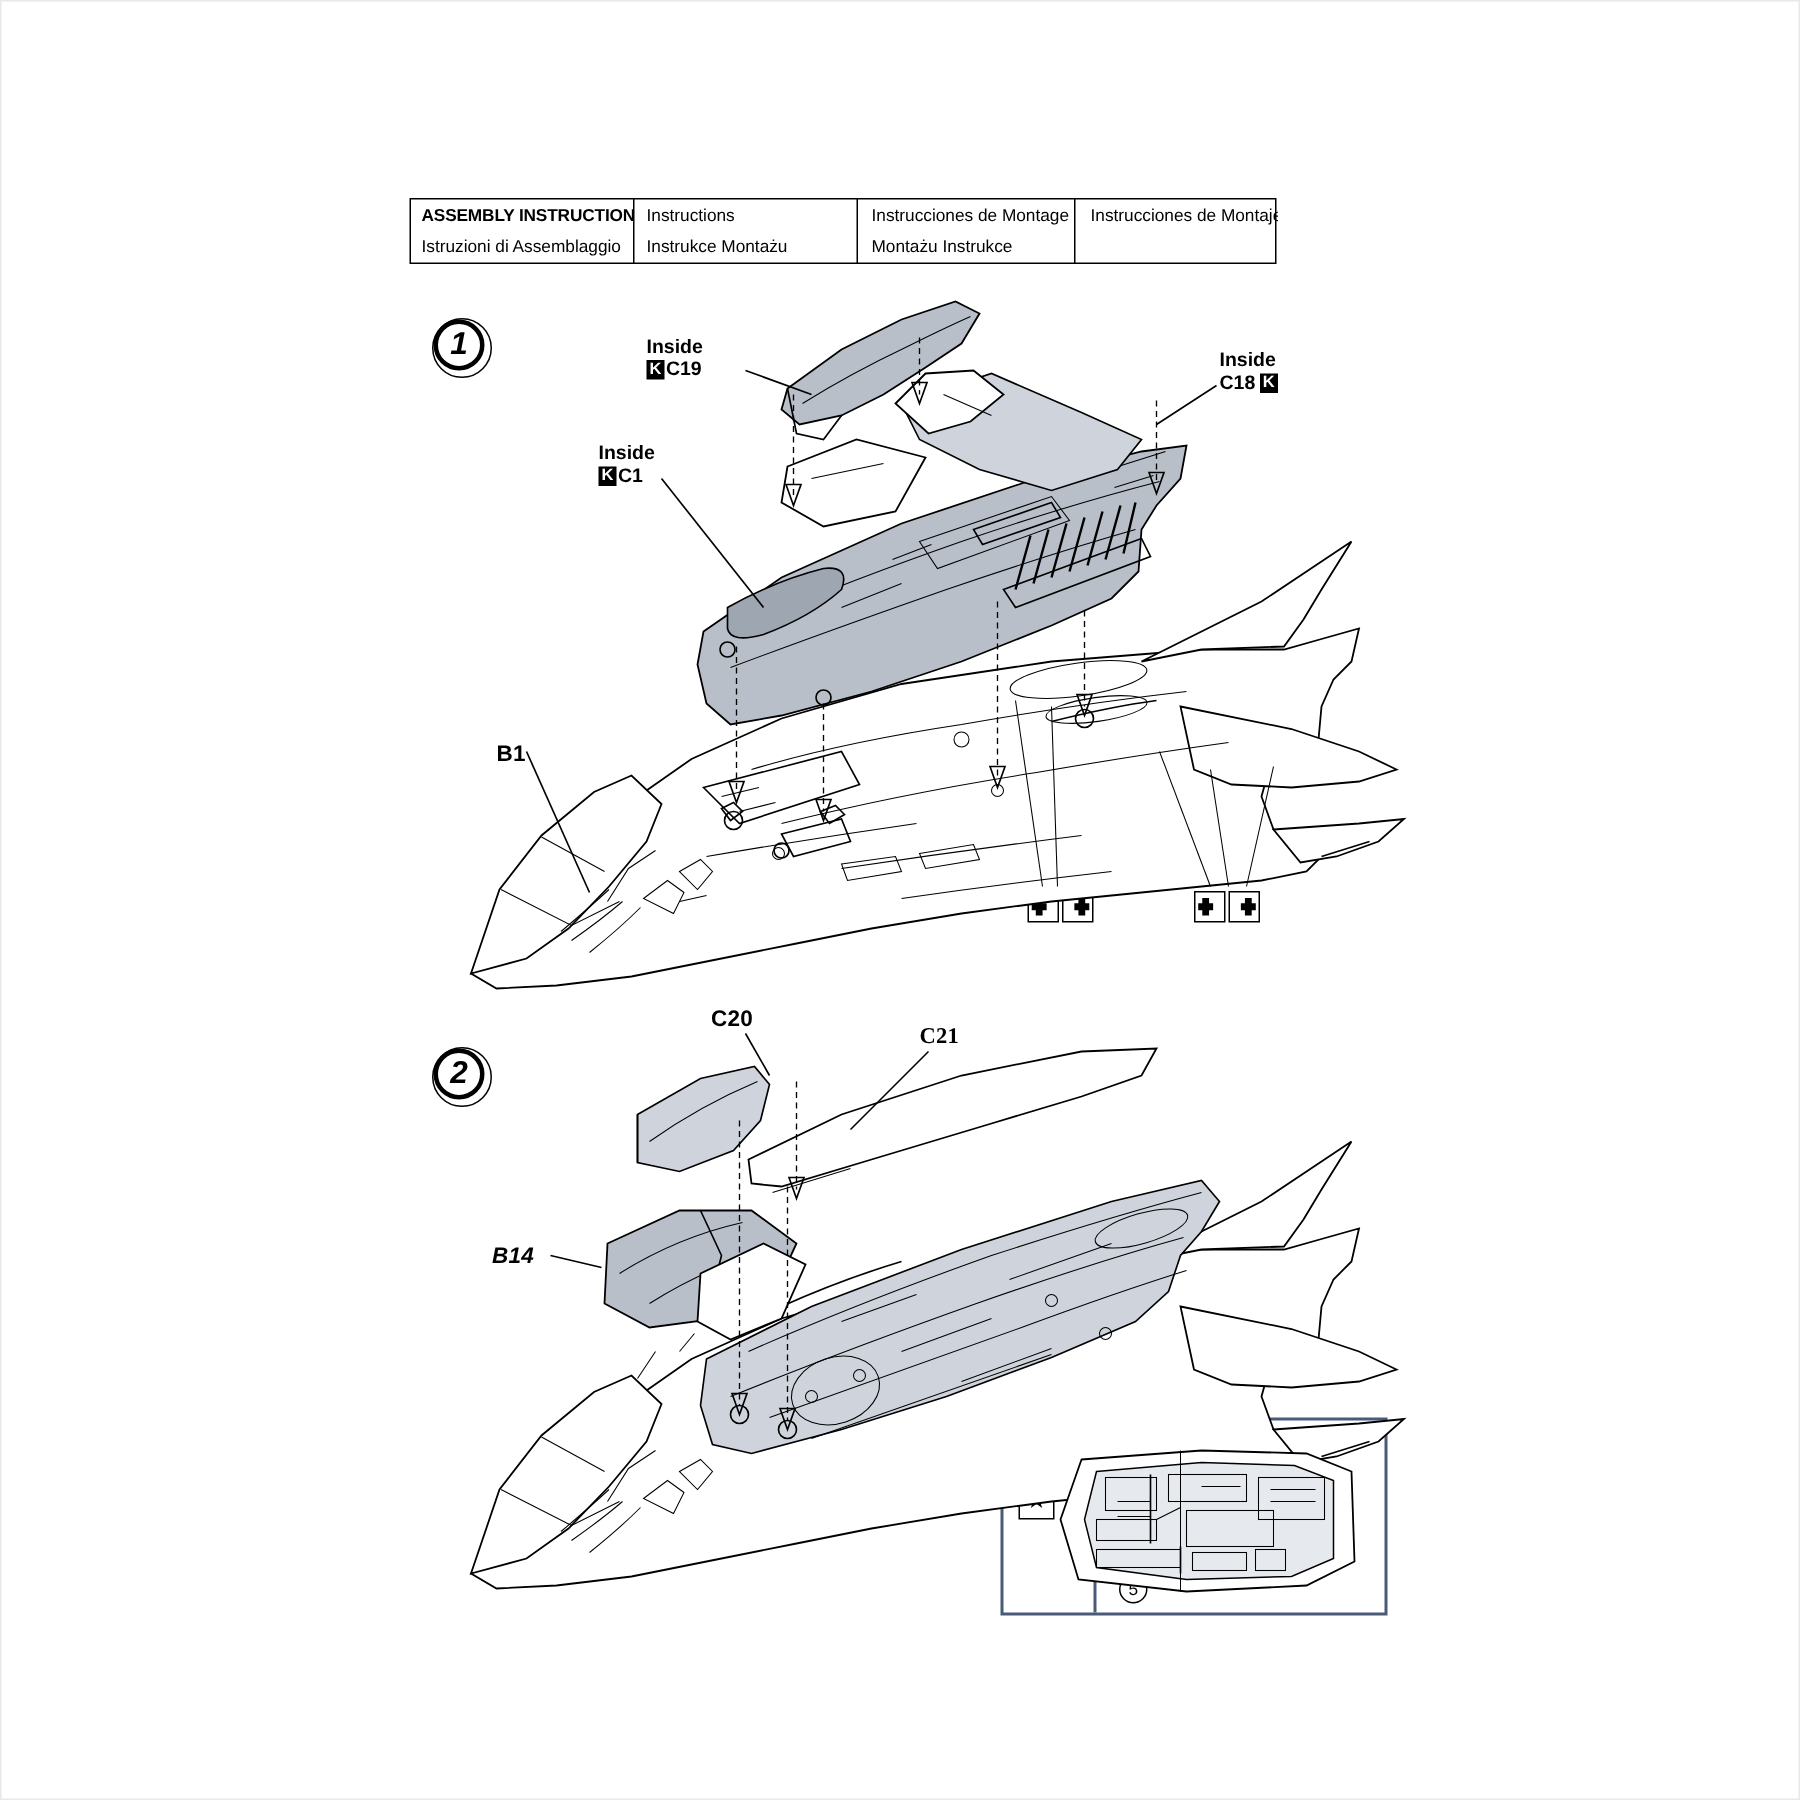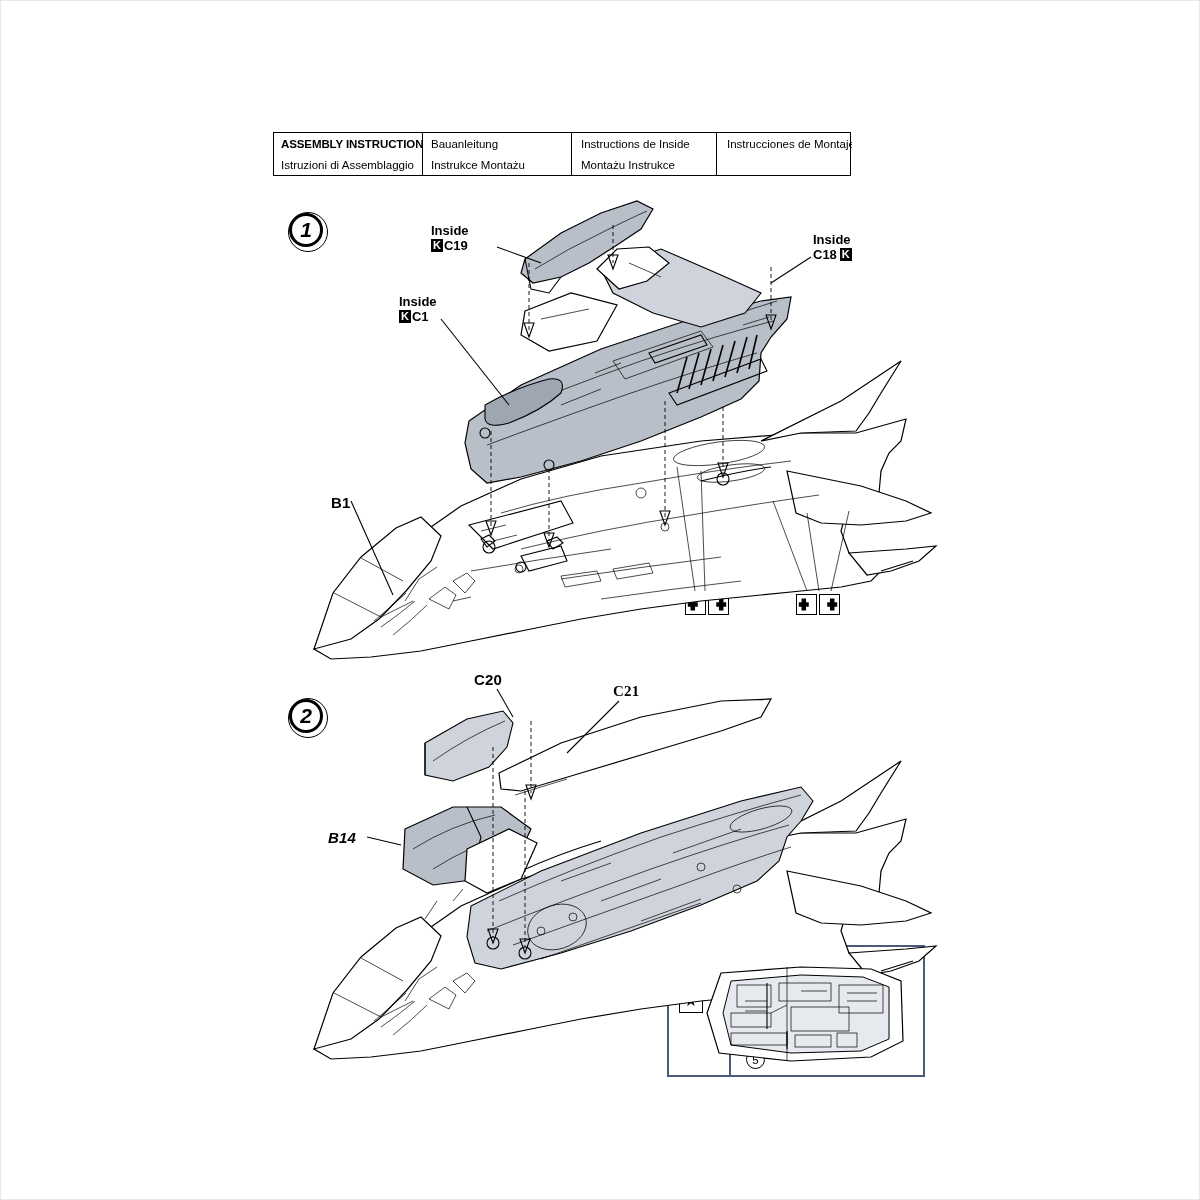--- a/index.html
+++ b/index.html
@@ -199,22 +199,22 @@
   .grey3 { fill: #9ea6b2; stroke: #000; stroke-width: 1.1; }
   .grey-lt { fill: #e6e9ee; stroke: #000; stroke-width: 1.0; }
 </style>
 </head>
 <body>
 
 <div id="page">
 
   <div class="lang-table">
     <div class="hdr">ASSEMBLY INSTRUCTION</div>
-    <div>Bauanleitung</div>
-    <div>Instructions de Inside</div>
+    <div>Instructions</div>
+    <div>Instrucciones de Montage</div>
     <div>Instrucciones de Montaje</div>
     <div>Istruzioni di Assemblaggio</div>
     <div>Instrukce Montażu</div>
     <div>Montażu Instrukce</div>
     <div></div>
   </div>
   <div class="vline" style="left:421px"></div>
   <div class="vline" style="left:570px"></div>
   <div class="vline" style="left:715px"></div>
 

